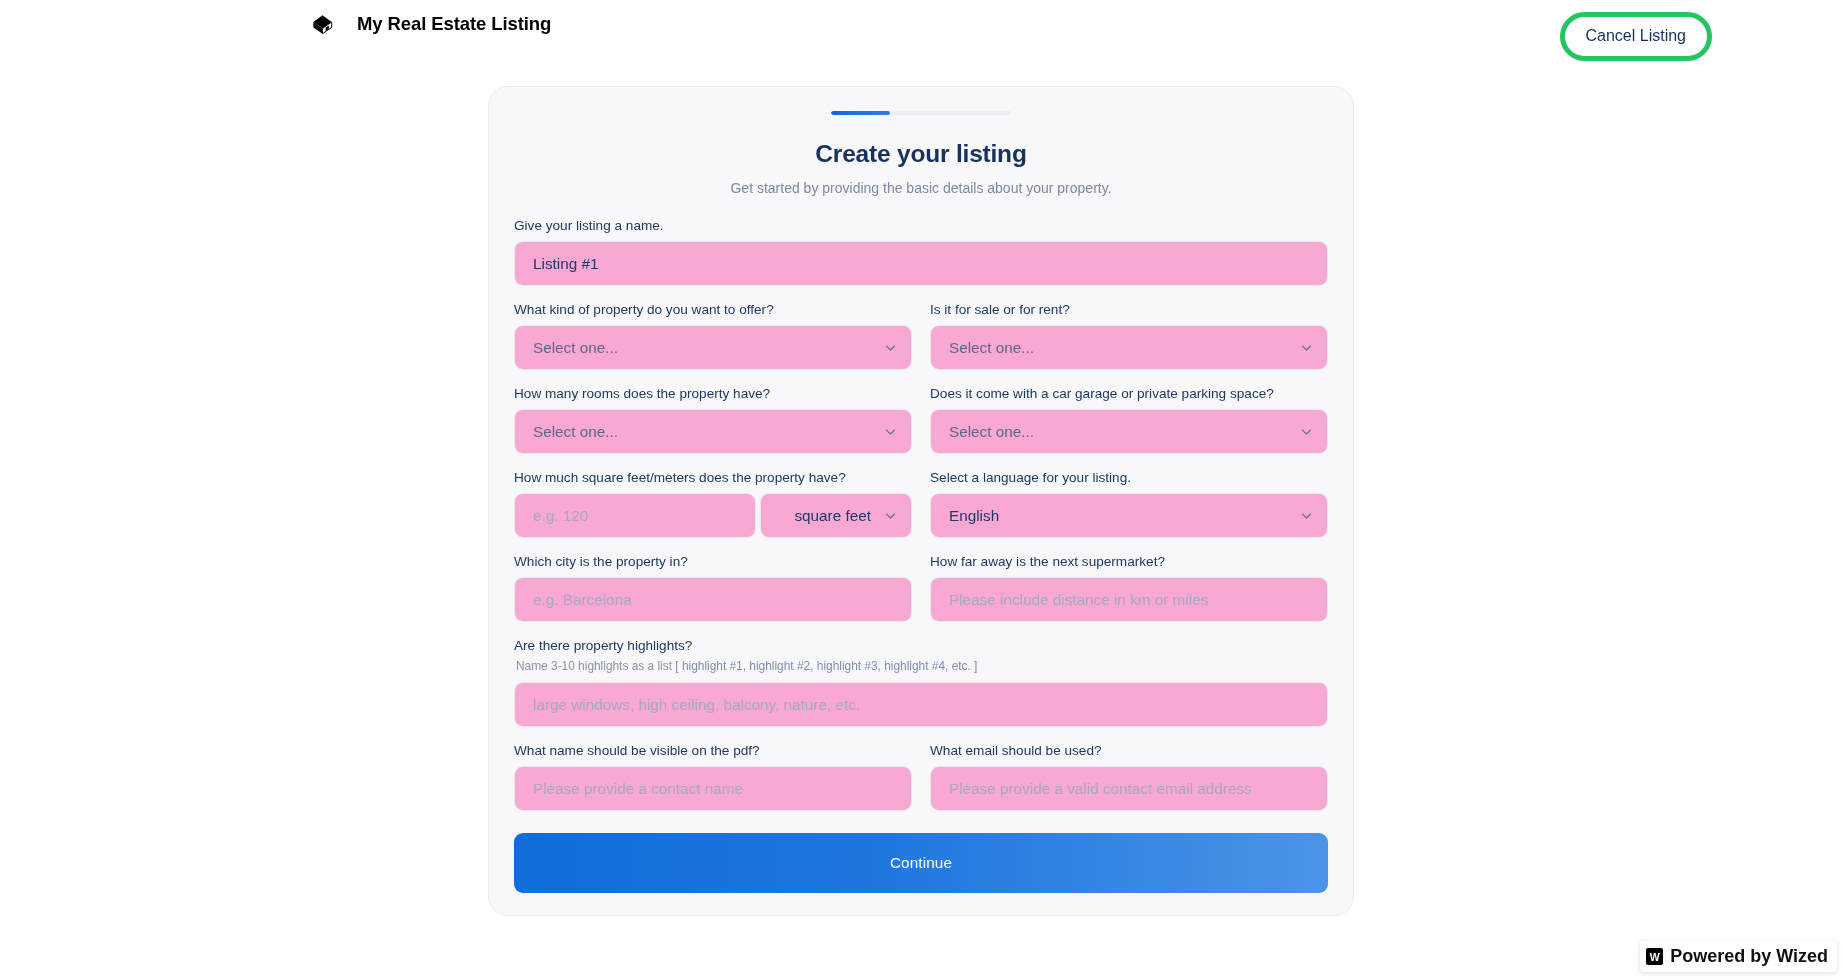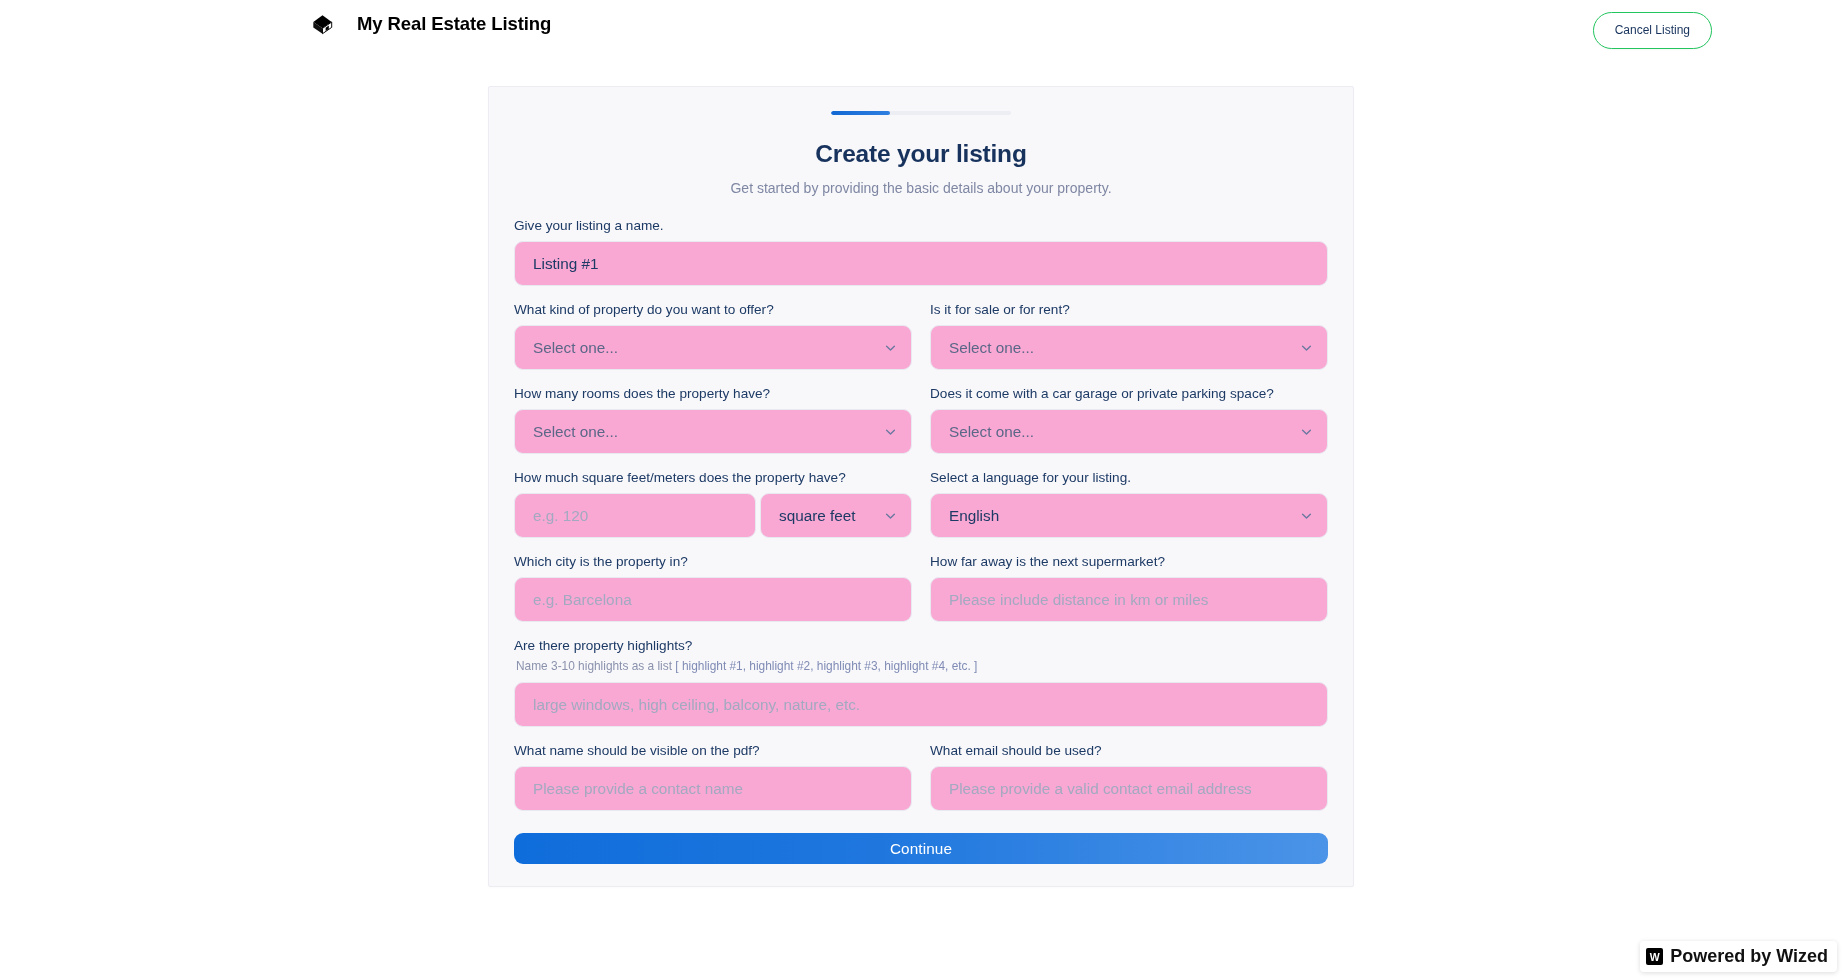--- a/index.html
+++ b/index.html
@@ -38,40 +38,40 @@
     color: #000000;
     letter-spacing: -0.1px;
     white-space: nowrap;
   }
   .cancel-btn {
     position: absolute;
     right: 635px;
     top: 12px;
     transform: translateX(504px);
     background: #ffffff;
-    border: 1px solid #22c55e;
+    border: 5px solid #22c55e;
     border-radius: 999px;
     padding: 10px 21px 11px;
-    font-size: 12px;
+    font-size: 16px;
     color: #17325c;
     font-family: "Liberation Sans", sans-serif;
     cursor: pointer;
     white-space: nowrap;
     box-shadow: 0 1px 2px rgba(20,30,60,0.035);
   }
 
   
   .card {
     position: absolute;
     left: 488px;
     top: 86px;
     width: 866px;
     background: #f8f8fb;
     border: 1px solid #edecf3;
-    border-radius: 2px;
+    border-radius: 20px;
     padding: 0 0 22px 0;
     box-shadow: 0 1px 2px rgba(25,30,70,0.02);
   }
 
   .progress-wrap {
     width: 180px;
     margin: 24px auto 0;
     height: 4px;
     background: #edeef4;
     border-radius: 3px;
@@ -162,26 +162,26 @@
     transform: translateY(-50%);
     width: 13px; height: 13px;
     pointer-events: none;
   }
   .select .chev svg { display: block; }
 
   .placeholder-text { color: #5a6787; }
 
   .split { display: flex; gap: 4px; }
   .split .num { flex: 1 1 0; min-width: 0; }
-  .split .unit { flex: 0 0 152px; }
+  .split .unit { flex: 0 0 152px; text-align: right; }
 
   .continue-btn {
     display: block;
     width: 100%;
-    height: 31px;
+    height: 60px;
     margin-top: 22px;
     border: none;
     border-radius: 9px;
     background: linear-gradient(90deg, #0f6ddb 0%, #1f77de 45%, #4b94e8 100%);
     color: #ffffff;
     font-size: 15.3px;
     font-family: "Liberation Sans", sans-serif;
     cursor: pointer;
     letter-spacing: 0.1px;
   }

